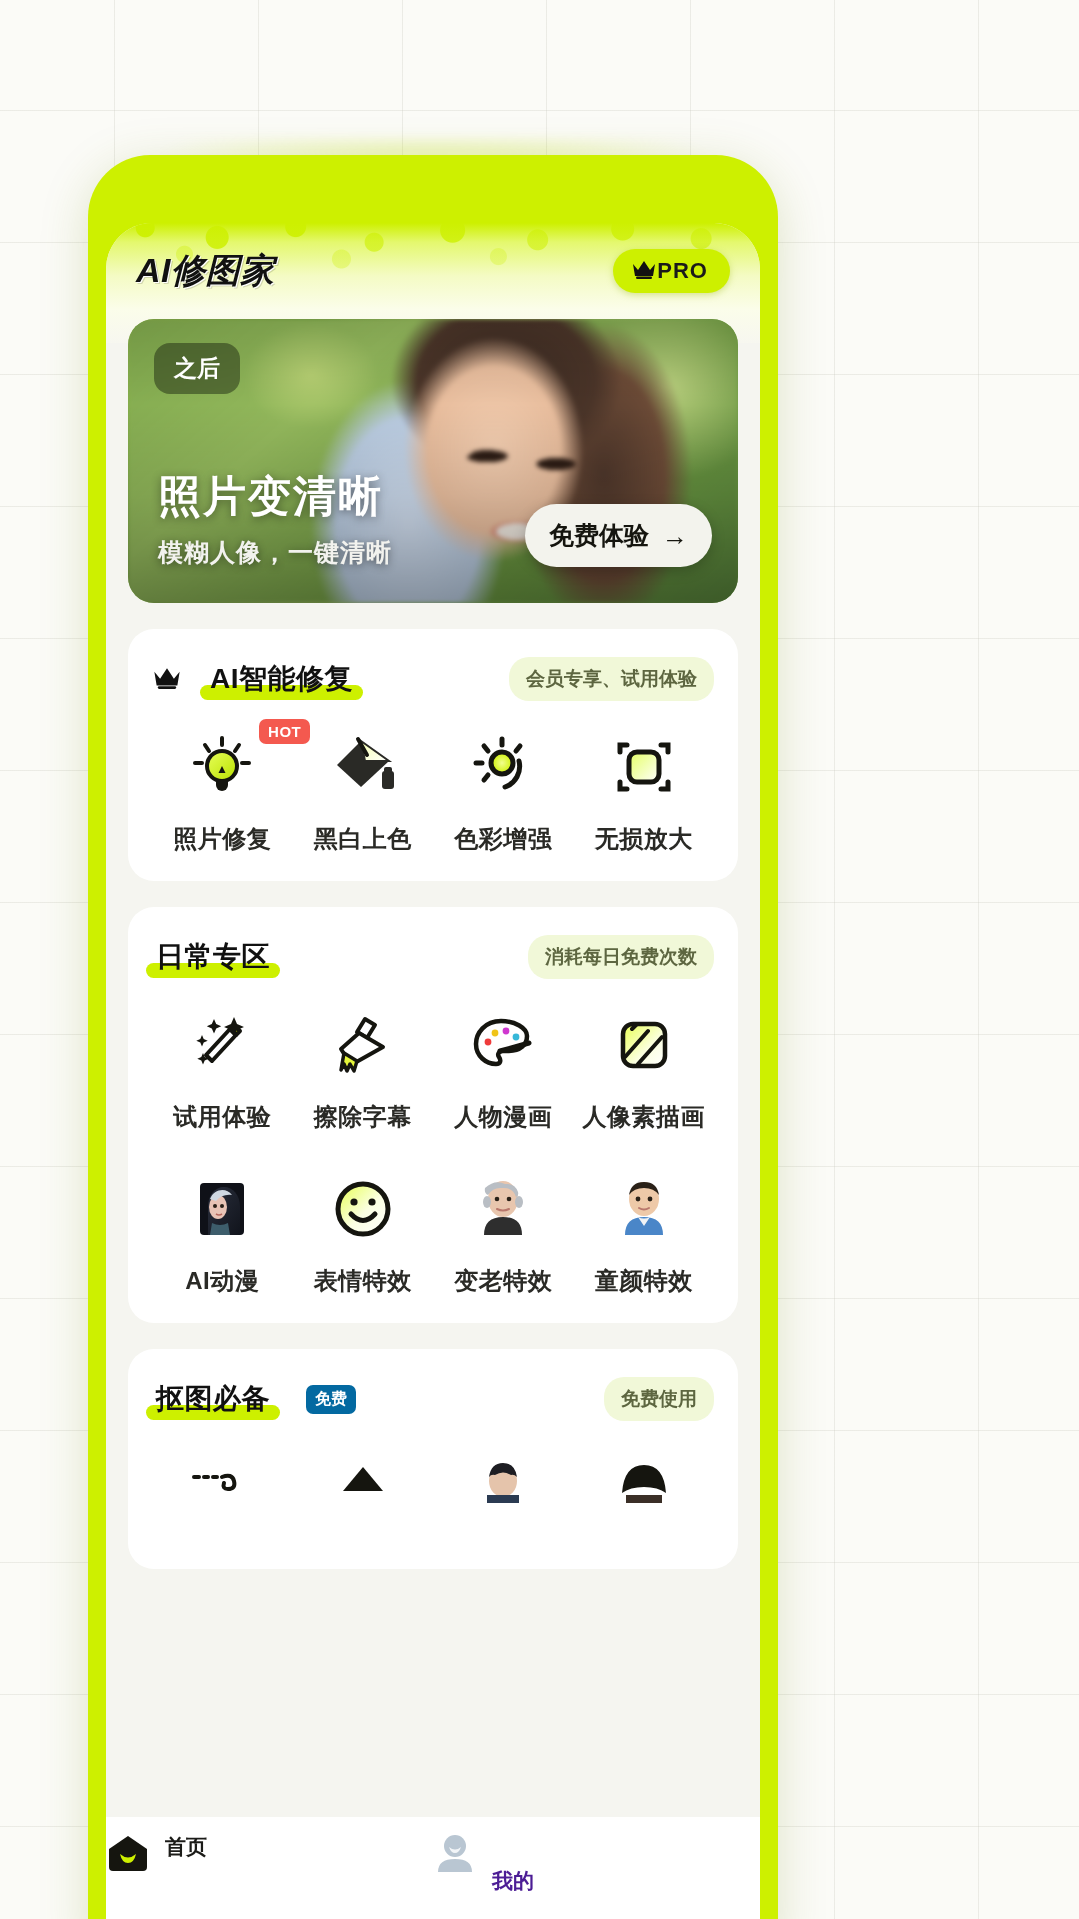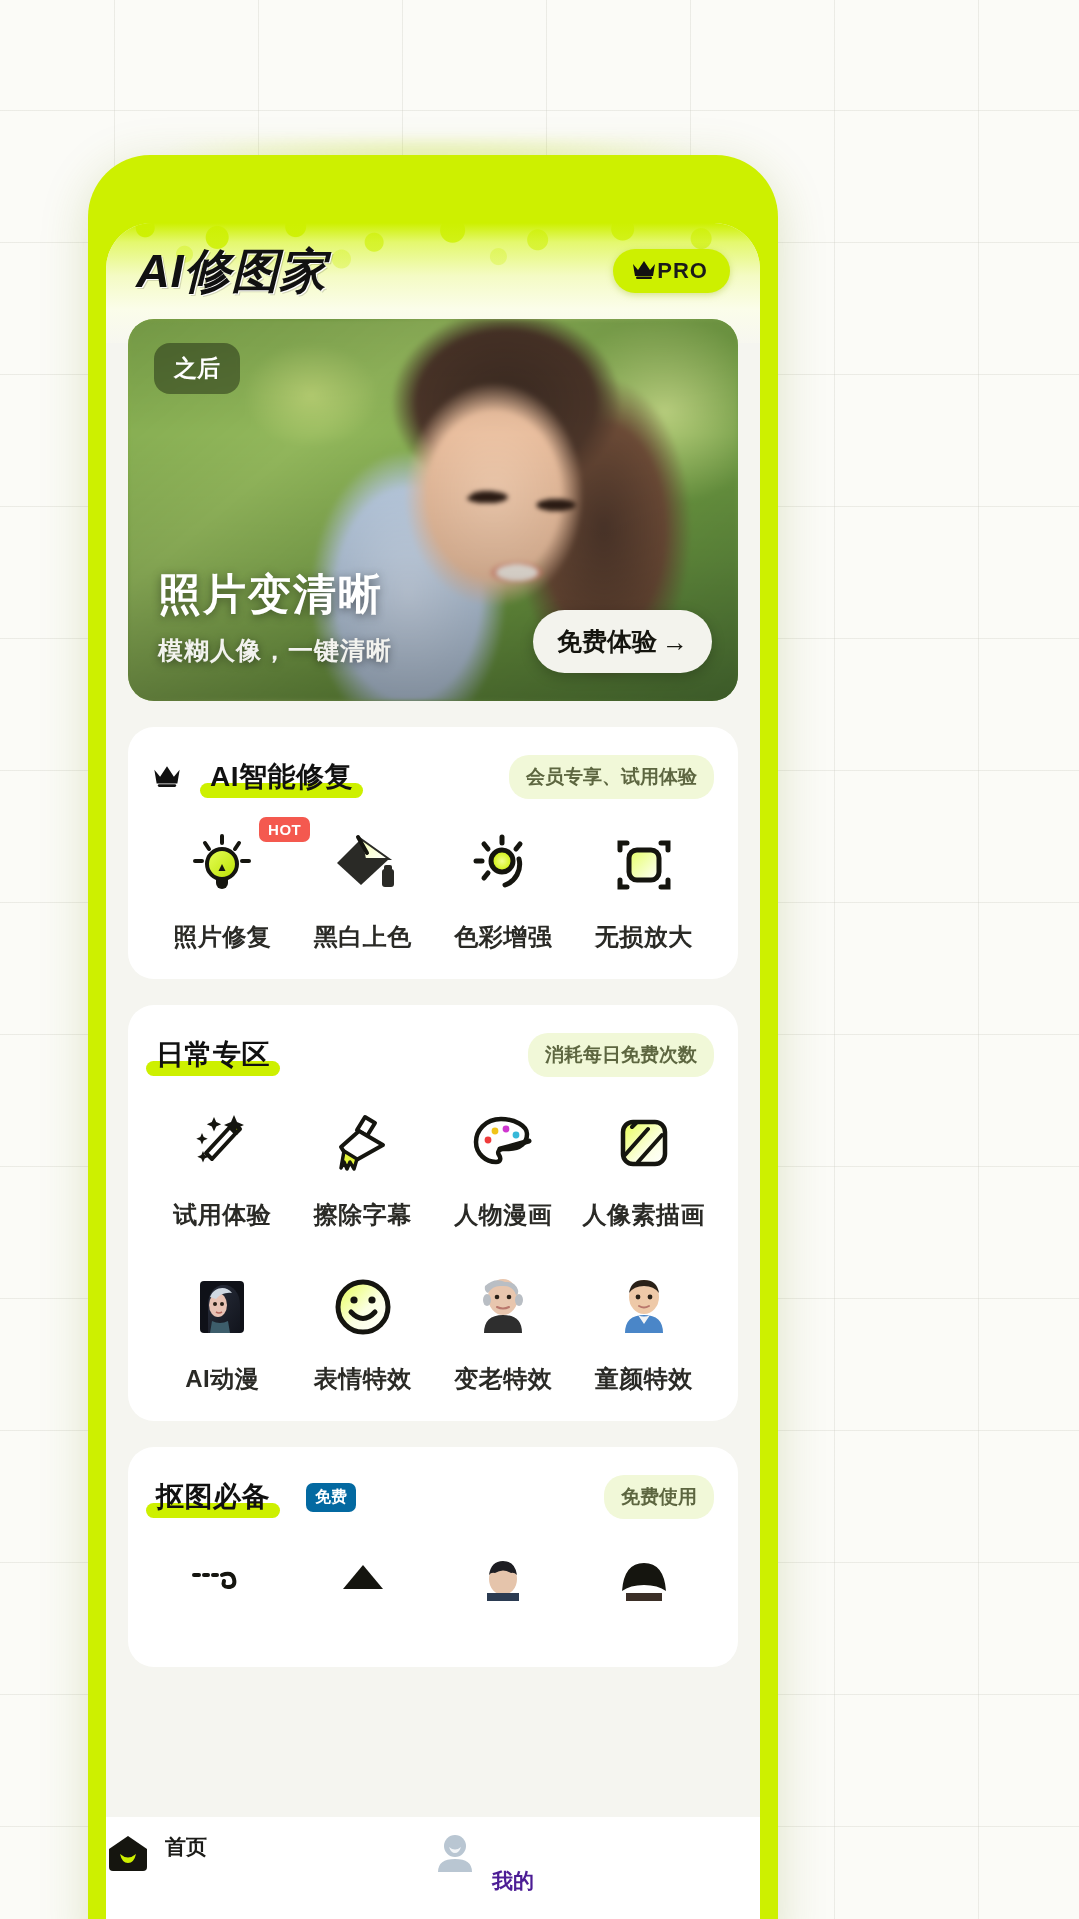--- a/index.html
+++ b/index.html
@@ -81,21 +81,21 @@
   #app-header {
     position: relative;
     z-index: 3;
     height: 96px;
     padding: 0 30px;
     display: flex;
     align-items: center;
     justify-content: space-between;
   }
   #app-title {
-    font-size: 47px;
+    font-size: 34px;
     font-weight: 900;
     letter-spacing: .5px;
     color: #111;
     font-style: italic;
     text-shadow: 1px 1px 0 #fff, 2px 2px 0 rgba(0,0,0,.14);
   }
   #pro-badge {
     display: flex;
     align-items: center;
     gap: 0;
@@ -117,21 +117,21 @@
     left: 0; right: 0;
     top: 96px;
     bottom: 0;
     padding: 0 22px 0 22px;
     overflow: hidden;
   }
 
   
   #hero {
     position: relative;
-    height: 382px;
+    height: 284px;
     border-radius: 26px;
     overflow: hidden;
     background: linear-gradient(128deg, #8fb54a 0%, #6f9b3c 22%, #a8c56a 48%, #7aa84c 70%, #5f8a3a 100%);
   }
   #hero-photo {
     position: absolute;
     inset: 0;
     background:
       radial-gradient(ellipse 120px 150px at 60% 46%, #f2cdb0 0%, #e8bd9d 55%, rgba(232,189,157,0) 75%),
       radial-gradient(ellipse 148px 120px at 62% 22%, #3b2b22 0%, #4a3428 60%, rgba(74,52,40,0) 78%),
@@ -187,24 +187,24 @@
     margin-top: 16px;
     font-size: 25px;
     font-weight: 700;
     color: #f2f2ee;
     letter-spacing: 1px;
     text-shadow: 0 2px 8px rgba(0,0,0,.45);
   }
   #hero-cta {
     position: absolute;
     right: 26px;
-    bottom: 28px;
+    bottom: 36px;
     display: flex;
     align-items: center;
-    gap: 5px;
+    gap: 13px;
     background: #f3f3ed;
     border-radius: 32px;
     padding: 15px 24px;
     box-shadow: 0 4px 14px rgba(0,0,0,.22);
     justify-content: center;
   }
   #hero-cta .txt { font-size: 25px; font-weight: 800; color: #15150f; }
   #hero-cta .arw { font-size: 26px; font-weight: 700; color: #15150f; line-height: 1; }
 
   

